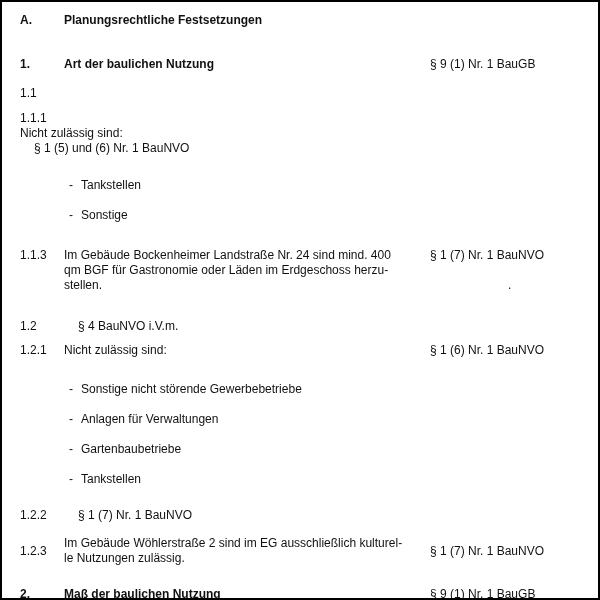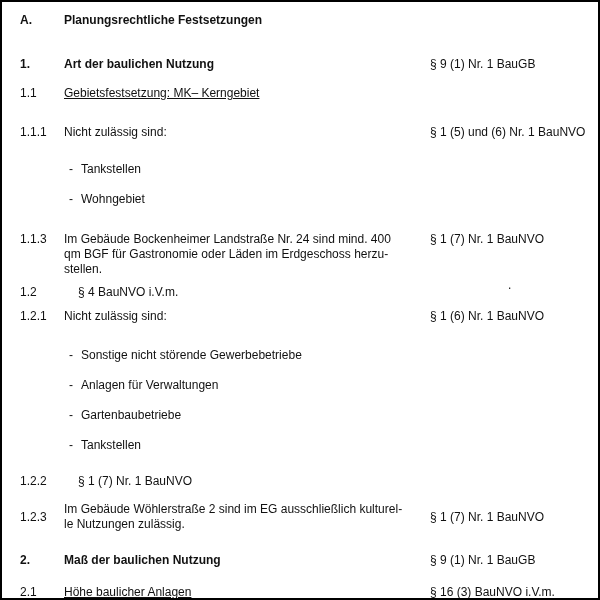--- a/index.html
+++ b/index.html
@@ -20,24 +20,24 @@
   .num  { width: 44px; flex: none; }
   .text { width: 352px; flex: none; white-space: pre-line; }
   .ref  { flex: 1; padding-left: 14px; white-space: nowrap; }
   .bold { font-weight: 700; }
   .ul   { text-decoration: underline; }
   .bullet-line { display: flex; }
   .dash { width: 17px; flex: none; padding-left: 5px; }
   
   .r0  { margin-top: 29px; }
   .r1  { margin-top: 14px; }
-  .r2  { margin-top: 24px;  }
+  .r2  { margin-top: 10px; flex-direction: column;  }
   .r3  { margin-top: 7px;  }
   .r4  { margin-top: 10px; justify-content: flex-end; }
-  .r5  { margin-top: 8px; justify-content: flex-end; }
+  .r5  { margin-top: 26px; justify-content: flex-end; }
   .r6  { margin-top: 9px; align-items: center;  }
   .r7  { margin-top: 9px;  }
   .r8  { margin-top: 6px;  }
   .r9  { margin-top: 13px; align-items: center; }
   .r10 { margin-top: 21px; }
   .r11 { margin-top: 17px; }
   .stray { position: absolute; left: 506px; top: 276px; font-size: 12px; }
 </style>
 </head>
 <body>
@@ -51,39 +51,38 @@
   </div>
 
   <div class="row r0">
     <div class="num bold">1.</div>
     <div class="text bold">Art der baulichen Nutzung</div>
     <div class="ref">§ 9 (1) Nr. 1 BauGB</div>
   </div>
 
   <div class="row r1">
     <div class="num">1.1</div>
-    <div class="text ul">Gebietsfestsetzung: MK– Kerngebiet</div>
   </div>
 
   <div class="row r2">
     <div class="num">1.1.1</div>
     <div class="text">Nicht zulässig sind:</div>
     <div class="ref">§ 1 (5) und (6) Nr. 1 BauNVO</div>
   </div>
 
   <div class="row r3">
     <div class="num"></div>
     <div class="text">
       <div class="bullet-line">
         <span class="dash">-</span>
         <span>Tankstellen</span>
       </div>
       <div class="bullet-line">
         <span class="dash">-</span>
-        <span>Wohngebiet</span>
+        <span>Sonstige</span>
       </div>
     </div>
     <div class="ref"></div>
   </div>
 
   <div class="row r4">
     <div class="num">1.1.3</div>
     <div class="text">Im Gebäude Bockenheimer Landstraße Nr. 24 sind mind. 400
 qm BGF für Gastronomie oder Läden im Erdgeschoss herzu-
 stellen.</div>

